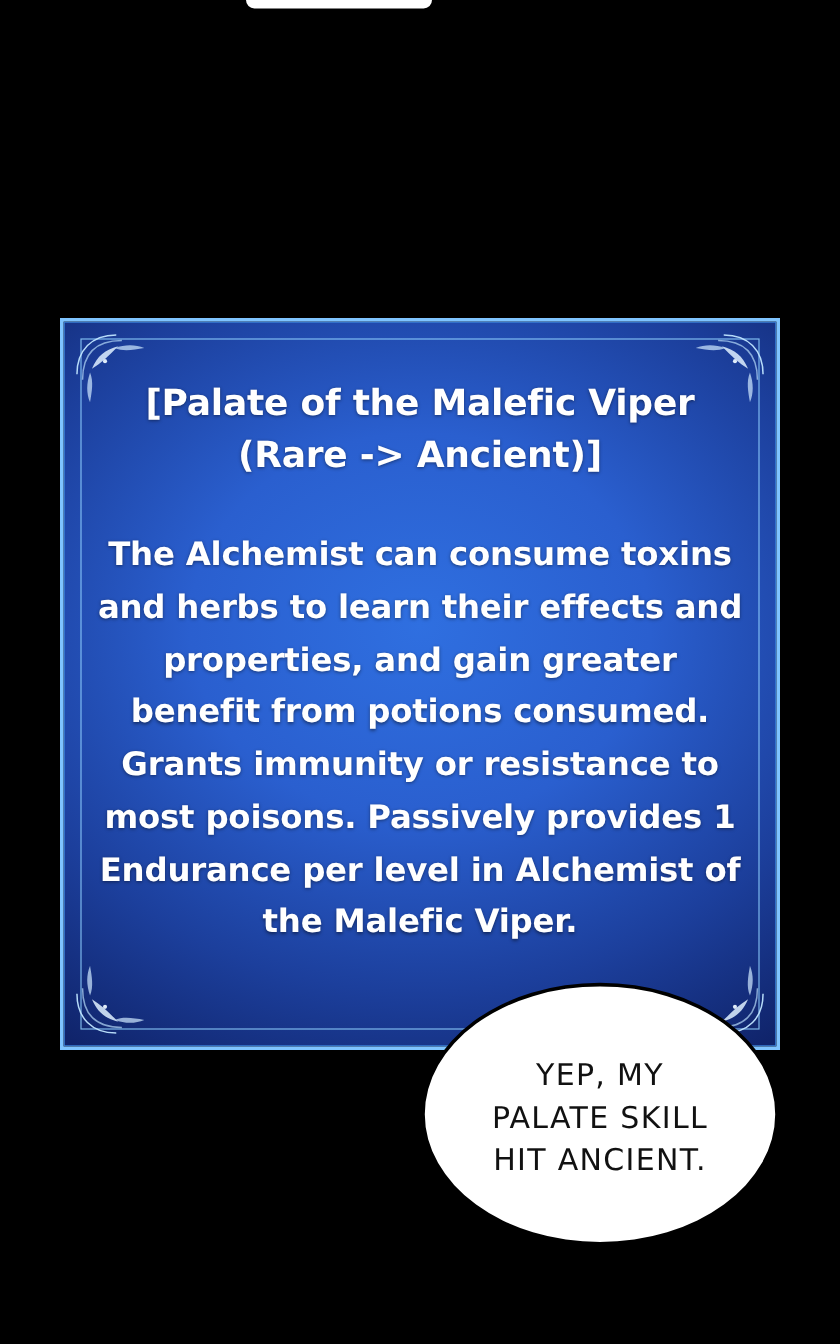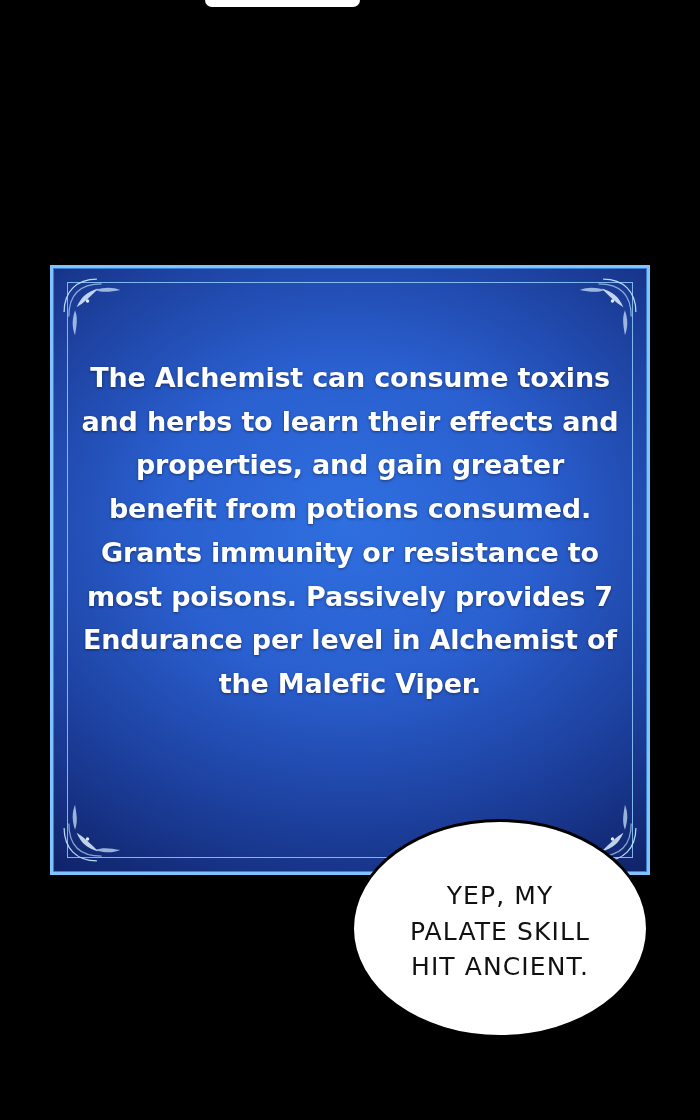--- a/index.html
+++ b/index.html
@@ -161,21 +161,23 @@
       <path d="M4 46 C 4 20, 20 4, 46 4"></path>
       <path d="M10 52 C 10 24, 24 10, 52 10" opacity=".7"></path>
       <path d="M20 40 C 26 26, 34 20, 48 16 C 38 26, 30 34, 20 40 Z" fill="#dff0ff" stroke="none" opacity=".9"></path>
       <path d="M44 18 C 56 14, 66 14, 76 18 C 64 20, 54 22, 44 18 Z" fill="#cfe8ff" stroke="none" opacity=".75"></path>
       <path d="M18 44 C 14 56, 14 66, 18 76 C 20 64, 22 54, 18 44 Z" fill="#cfe8ff" stroke="none" opacity=".75"></path>
       <circle cx="34" cy="32" r="2.2" fill="#eaf6ff" stroke="none"></circle>
     </svg>
   </div>
 
   <div class="sys-content">
-    <div class="sys-body">The Alchemist can consume toxins and herbs to learn their effects and properties, and gain greater benefit from potions consumed. Grants immunity or resistance to most poisons. Passively provides 7 Endurance per level in Alchemist of the Malefic Viper.</div>
+    <div class="sys-title">[Palate of the Malefic Viper
+(Rare -&gt; Ancient)]</div>
+    <div class="sys-body">The Alchemist can consume toxins and herbs to learn their effects and properties, and gain greater benefit from potions consumed. Grants immunity or resistance to most poisons. Passively provides 1 Endurance per level in Alchemist of the Malefic Viper.</div>
   </div>
 </div>
 
 <div class="balloon">
   <div class="balloon-text">YEP, MY
 PALATE SKILL
 HIT ANCIENT.</div>
 </div>
 
 </body></html>

